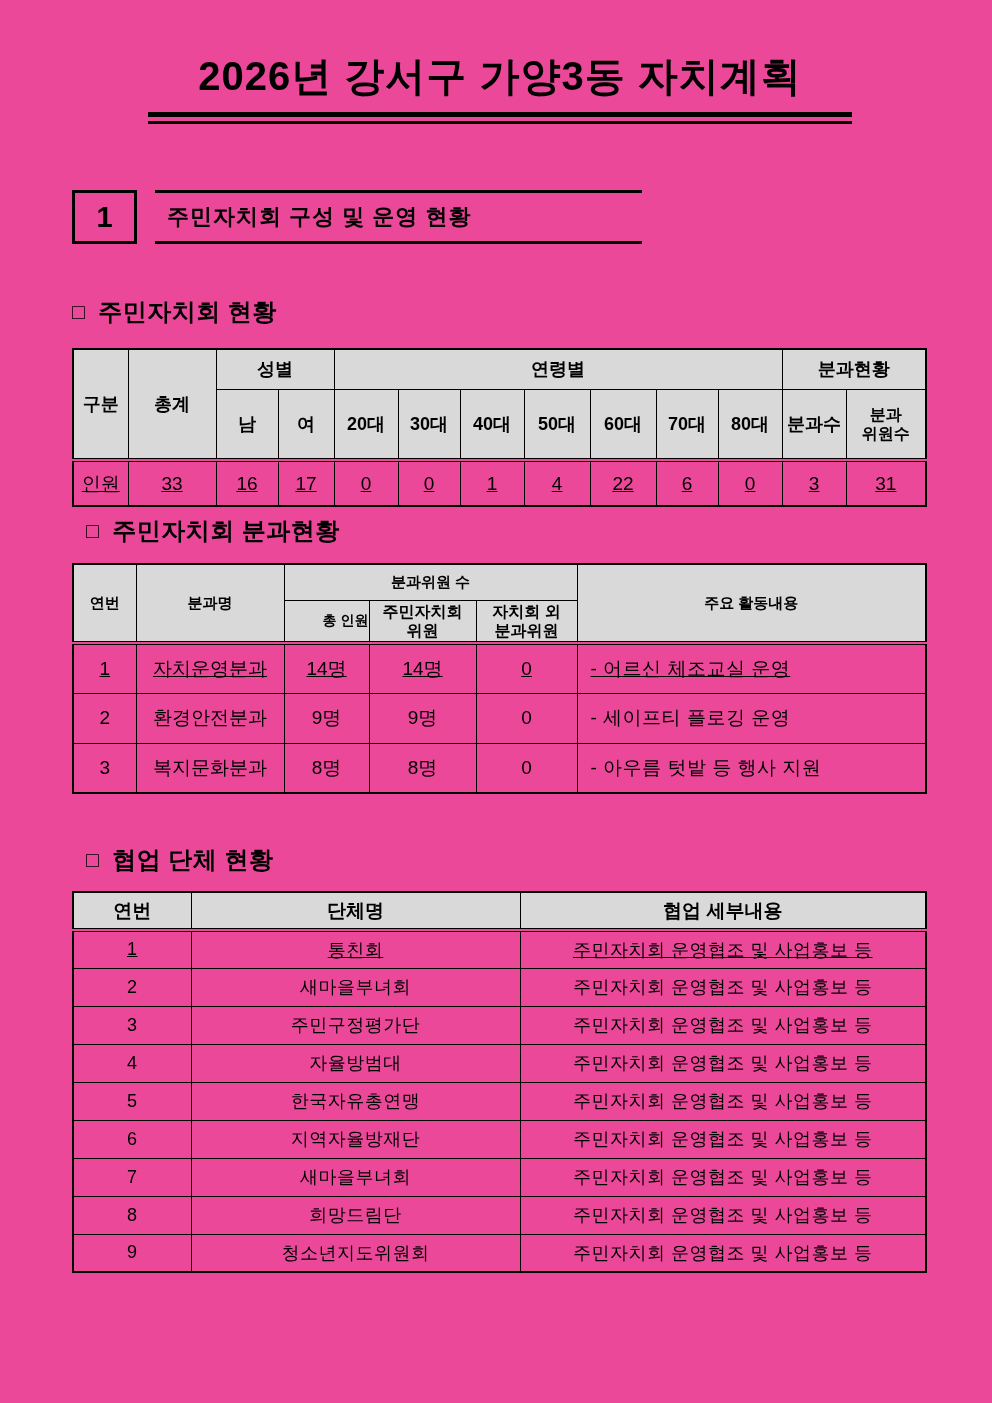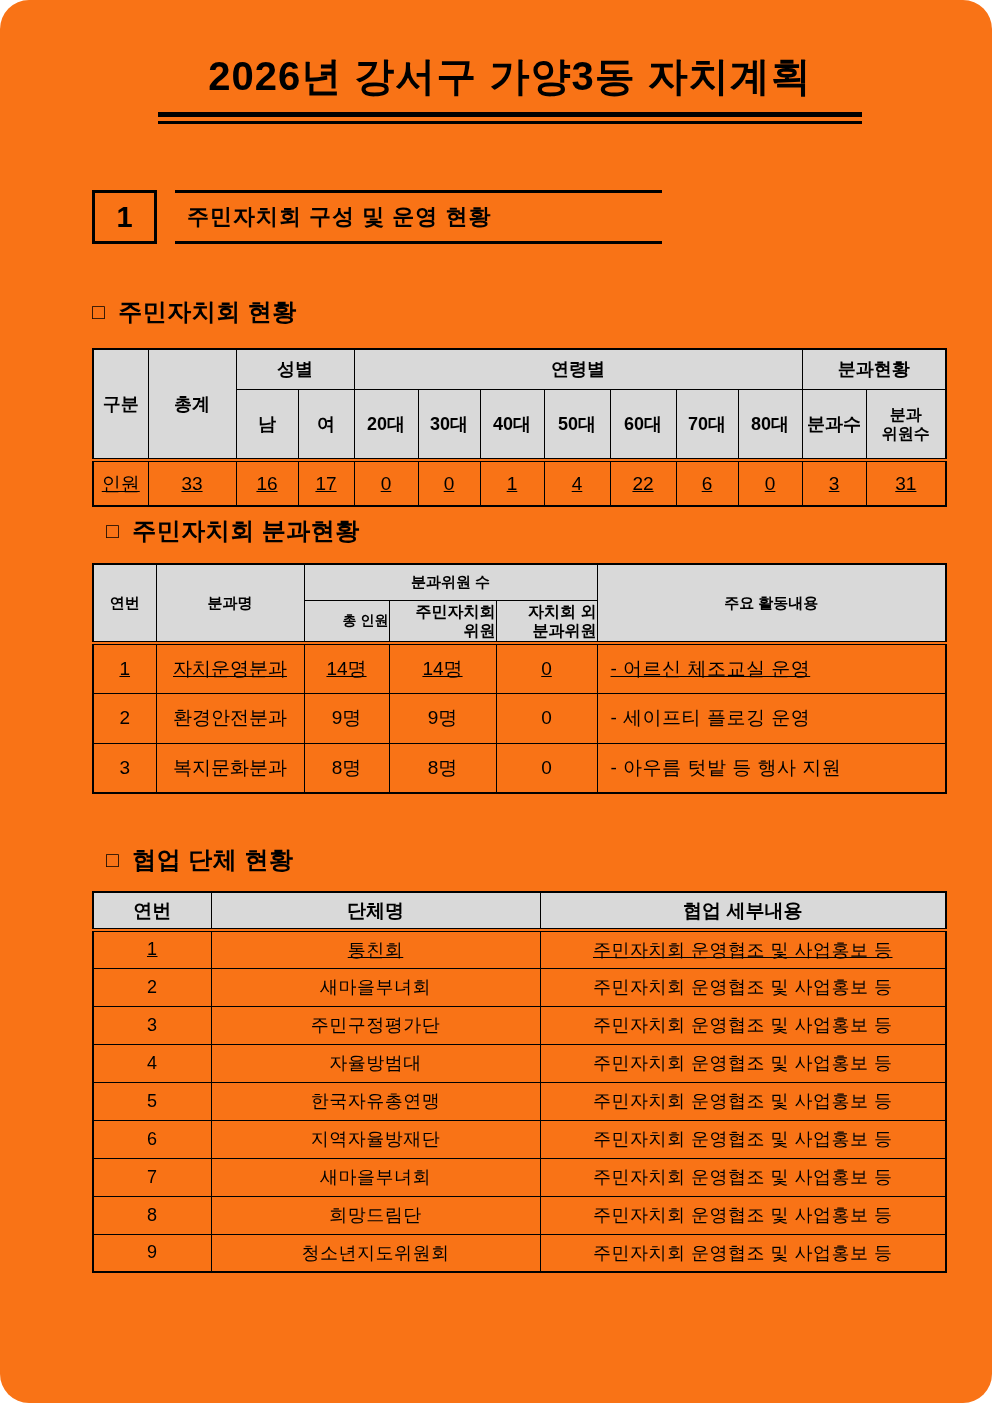--- a/index.html
+++ b/index.html
@@ -2,21 +2,21 @@
 <html><head>
 <meta charset="utf-8">
 <style>
   * { margin:0; padding:0; box-sizing:border-box; }
   html,body { background:#ffffff; }
   body {
     width:992px; height:1403px;
     font-family:"Liberation Sans","DejaVu Sans",sans-serif;
     color:#000;
   }
-  .page { position:relative; width:992px; height:1403px; padding:52px 64px 0 92px; overflow:hidden; background:#f97316;border-radius:29px; }
+  .page { position:relative; width:992px; height:1403px; padding:52px 64px 0 72px; overflow:hidden; background:#ec4899; }
 
   .doc-title {
     text-align:center; font-size:40px; font-weight:bold; letter-spacing:1px;
     line-height:48px; white-space:nowrap;
   }
   .title-underline {
     width:704px; height:12px; margin:12px auto 0;
     border-top:5px solid #000; border-bottom:3px solid #000;
   }
 
@@ -59,21 +59,21 @@
   .t1 .hr1 th { height:40px; }
   .t1 .hr2 th { height:71px; }
   .t1 tbody td { height:46px; font-size:19px; }
   .t1 th.multiline { white-space:pre-line; font-size:16px; line-height:1.2; }
 
   
   .t2 { margin-top:16px; }
   .t2 thead th { font-size:15px; }
   .t2 .hr1 th { height:36px; }
   .t2 .hr2 th { height:43px; }
-  .t2 th.multiline { white-space:pre-line; font-size:16px; line-height:1.2; font-weight:bold;text-align:right; }
+  .t2 th.multiline { white-space:pre-line; font-size:16px; line-height:1.2; font-weight:bold; }
   .t2 th.sub { font-size:14px;text-align:right; }
   .t2 tbody td { height:50px; font-size:19px; }
   .t2 tbody td.left { text-align:left; padding-left:13px; letter-spacing:0.5px; }
 
   
   .t3 { margin-top:15px; }
   .t3 thead th { height:38px; font-size:19px; }
   .t3 tbody td { height:38px; font-size:18px; letter-spacing:0.5px; }
 </style>
 </head>

